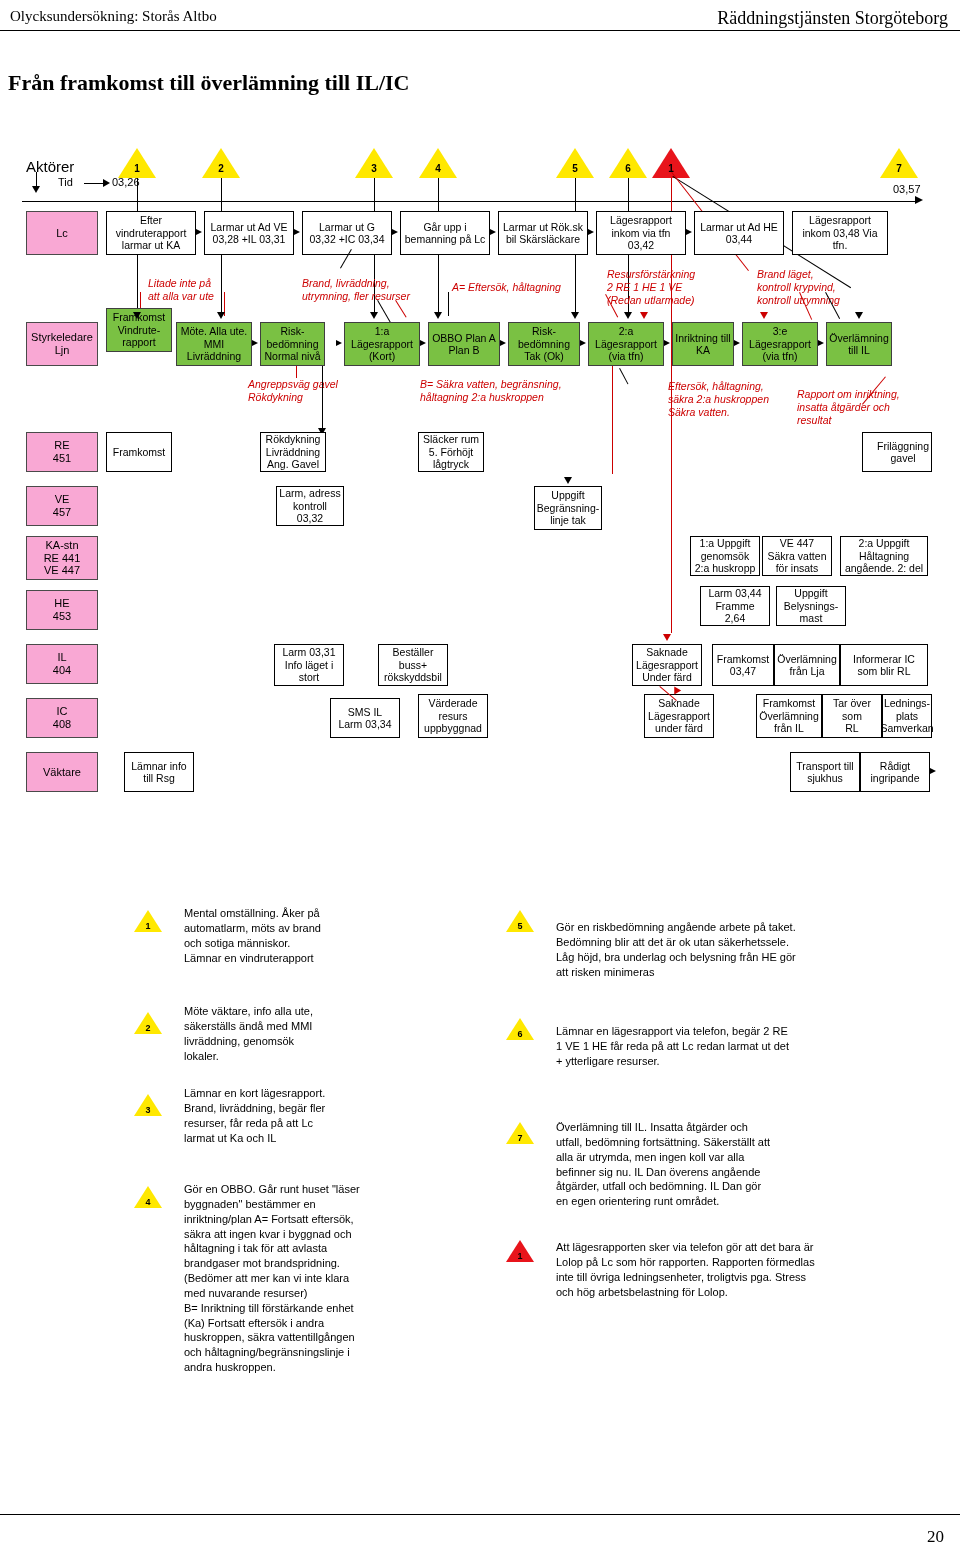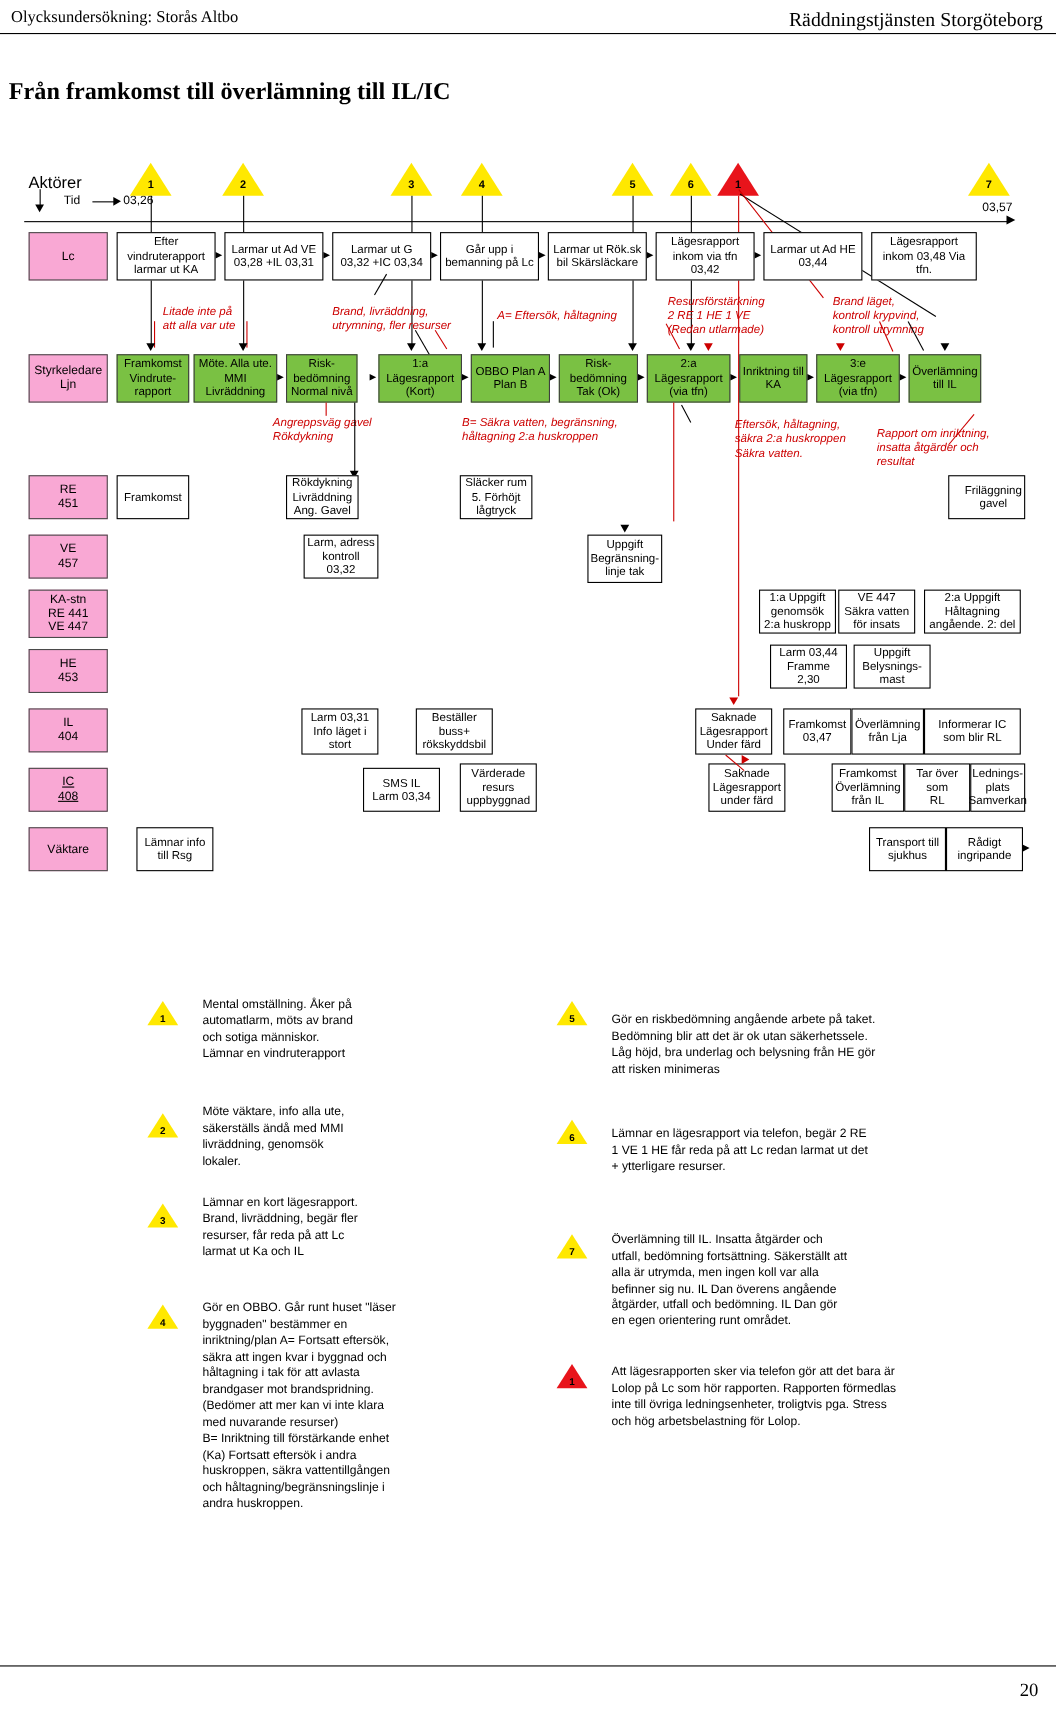--- a/index.html
+++ b/index.html
@@ -202,21 +202,21 @@
 <div class="abs stem" style="left:448px;top:292px;height:24px;"></div>
 <div class="abs ln red" style="left:606px;top:294px;width:26px;transform:rotate(62deg);"></div>
 <div class="abs ln red" style="left:800px;top:292px;width:30px;transform:rotate(66deg);"></div>
 <div class="abs ln" style="left:826px;top:292px;width:30px;transform:rotate(62deg);"></div>
 
 <div class="abs box actor" style="left:26px;top:322px;width:72px;height:44px;white-space:pre-line;">
   <span>Styrkeledare
 Ljn</span>
 </div>
 
-<div class="abs box green" style="left:106px;top:322px;width:66px;height:44px;">
+<div class="abs box green" style="left:106px;top:308px;width:66px;height:44px;">
     <span>Framkomst
 Vindrute-
 rapport</span>
   </div>
 <div class="abs box green" style="left:176px;top:322px;width:76px;height:44px;">
     <span>Möte. Alla ute.
 MMI
 Livräddning</span>
   </div>
 <div class="abs arr" style="left:252px;top:340px;"></div>
@@ -336,21 +336,21 @@
 <div class="abs box" style="left:840px;top:536px;width:88px;height:40px;white-space:pre-line;"><span>2:a  Uppgift
 Håltagning
 angående. 2: del</span></div>
 
 <div class="abs box actor" style="left:26px;top:590px;width:72px;height:40px;white-space:pre-line;">
   <span>HE
 453</span>
 </div>
 <div class="abs box" style="left:700px;top:586px;width:70px;height:40px;white-space:pre-line;"><span>Larm 03,44
 Framme
-2,30</span></div>
+2,64</span></div>
 <div class="abs box" style="left:776px;top:586px;width:70px;height:40px;white-space:pre-line;"><span>Uppgift
 Belysnings-
 mast</span></div>
 
 <div class="abs box actor" style="left:26px;top:644px;width:72px;height:40px;white-space:pre-line;">
   <span>IL
 404</span>
 </div>
 <div class="abs box" style="left:274px;top:644px;width:70px;height:42px;white-space:pre-line;"><span>Larm 03,31
 Info läget i
@@ -362,21 +362,21 @@
 Lägesrapport
 Under färd</span></div>
 <div class="abs box" style="left:712px;top:644px;width:62px;height:42px;white-space:pre-line;"><span>Framkomst
 03,47</span></div>
 <div class="abs box" style="left:774px;top:644px;width:66px;height:42px;white-space:pre-line;"><span>Överlämning
 från Lja</span></div>
 <div class="abs box" style="left:840px;top:644px;width:88px;height:42px;white-space:pre-line;"><span>Informerar IC
 som blir RL</span></div>
 <div class="abs arrdown red" style="left:663px;top:634px;"></div>
 
-<div class="abs box actor" style="left:26px;top:698px;width:72px;height:40px;white-space:pre-line;text-decoration:underline;">
+<div class="abs box actor" style="left:26px;top:698px;width:72px;height:40px;white-space:pre-line;">
   <span>IC
 408</span>
 </div>
 <div class="abs box" style="left:330px;top:698px;width:70px;height:40px;white-space:pre-line;"><span>SMS IL
 Larm 03,34</span></div>
 <div class="abs box" style="left:418px;top:694px;width:70px;height:44px;white-space:pre-line;"><span>Värderade
 resurs
 uppbyggnad</span></div>
 <div class="abs box" style="left:644px;top:694px;width:70px;height:44px;white-space:pre-line;"><span>Saknade
 Lägesrapport

